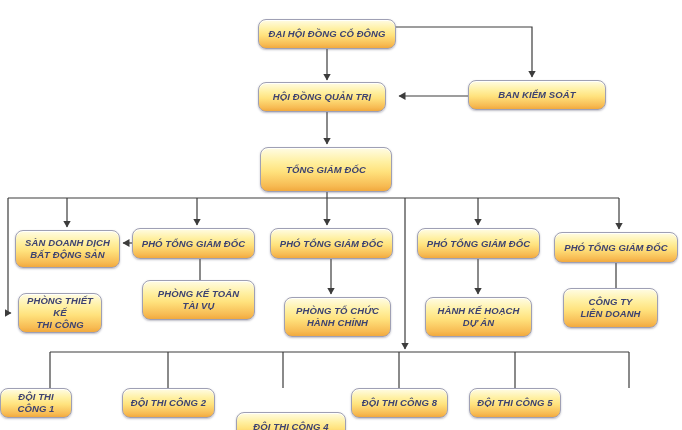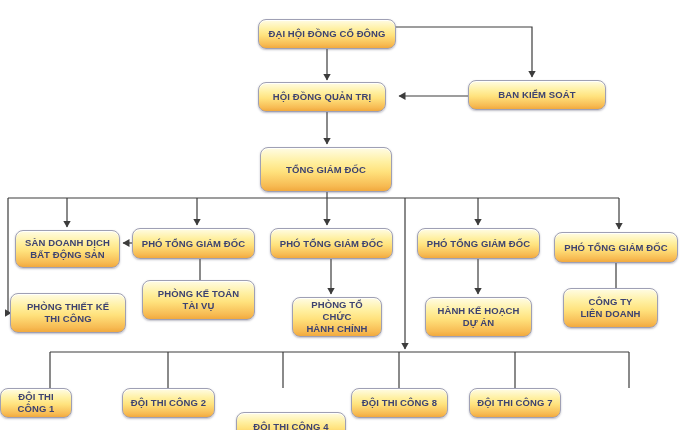--- a/index.html
+++ b/index.html
@@ -10,20 +10,21 @@
   .connectors { position:absolute; left:0; top:0; width:682px; height:430px; }
   .node {
     position:absolute; box-sizing:border-box;
     display:flex; align-items:center; justify-content:center;
     text-align:center; padding:14px 5px;
     border:1px solid #9fa0b4; border-radius:8px;
     background:linear-gradient(180deg,#fffce4 0%,#fff0a2 32%,#ffe27d 55%,#f7bb53 88%,#f1a93e 100%);
     box-shadow:0 1px 2px rgba(110,110,130,.45), inset 0 1px 0 rgba(255,255,255,.85);
     color:#3d4270; font-weight:bold; font-size:9.5px; line-height:1.25;
     letter-spacing:.1px;
+    font-style:italic;
   }
   .node span { white-space:pre-line; }
 </style>
 </head>
 <body>
 
 <div class="stage">
 
   <svg class="connectors" viewBox="0 0 682 430" xmlns="http://www.w3.org/2000/svg">
     <defs>
@@ -88,29 +89,29 @@
   <div class="node" style="left:270px;top:228px;width:123px;height:31px">
     <span>PHÓ TỔNG GIÁM ĐỐC</span>
   </div>
   <div class="node" style="left:417px;top:228px;width:123px;height:31px">
     <span>PHÓ TỔNG GIÁM ĐỐC</span>
   </div>
   <div class="node" style="left:554px;top:232px;width:124px;height:31px">
     <span>PHÓ TỔNG GIÁM ĐỐC</span>
   </div>
 
-  <div class="node" style="left:10px;top:293px;width:116px;height:40px">
+  <div class="node" style="left:18px;top:293px;width:84px;height:40px">
     <span>PHÒNG THIẾT KẾ
 THI CÔNG</span>
   </div>
   <div class="node" style="left:142px;top:280px;width:113px;height:40px">
     <span>PHÒNG KẾ TOÁN
 TÀI VỤ</span>
   </div>
-  <div class="node" style="left:292px;top:297px;width:90px;height:40px">
+  <div class="node" style="left:284px;top:297px;width:107px;height:40px">
     <span>PHÒNG TỔ CHỨC
 HÀNH CHÍNH</span>
   </div>
   <div class="node" style="left:425px;top:297px;width:107px;height:40px">
     <span>HÀNH KẾ HOẠCH
 DỰ ÁN</span>
   </div>
   <div class="node" style="left:563px;top:288px;width:95px;height:40px">
     <span>CÔNG TY
 LIÊN DOANH</span>
@@ -122,16 +123,16 @@
   <div class="node" style="left:122px;top:388px;width:93px;height:30px">
     <span>ĐỘI THI CÔNG 2</span>
   </div>
   <div class="node" style="left:236px;top:412px;width:110px;height:30px">
     <span>ĐỘI THI CÔNG 4</span>
   </div>
   <div class="node" style="left:351px;top:388px;width:97px;height:30px">
     <span>ĐỘI THI CÔNG 8</span>
   </div>
   <div class="node" style="left:469px;top:388px;width:92px;height:30px">
-    <span>ĐỘI THI CÔNG 7</span>
+    <span>ĐỘI THI CÔNG 5</span>
   </div>
 
 </div>
 
 </body></html>

